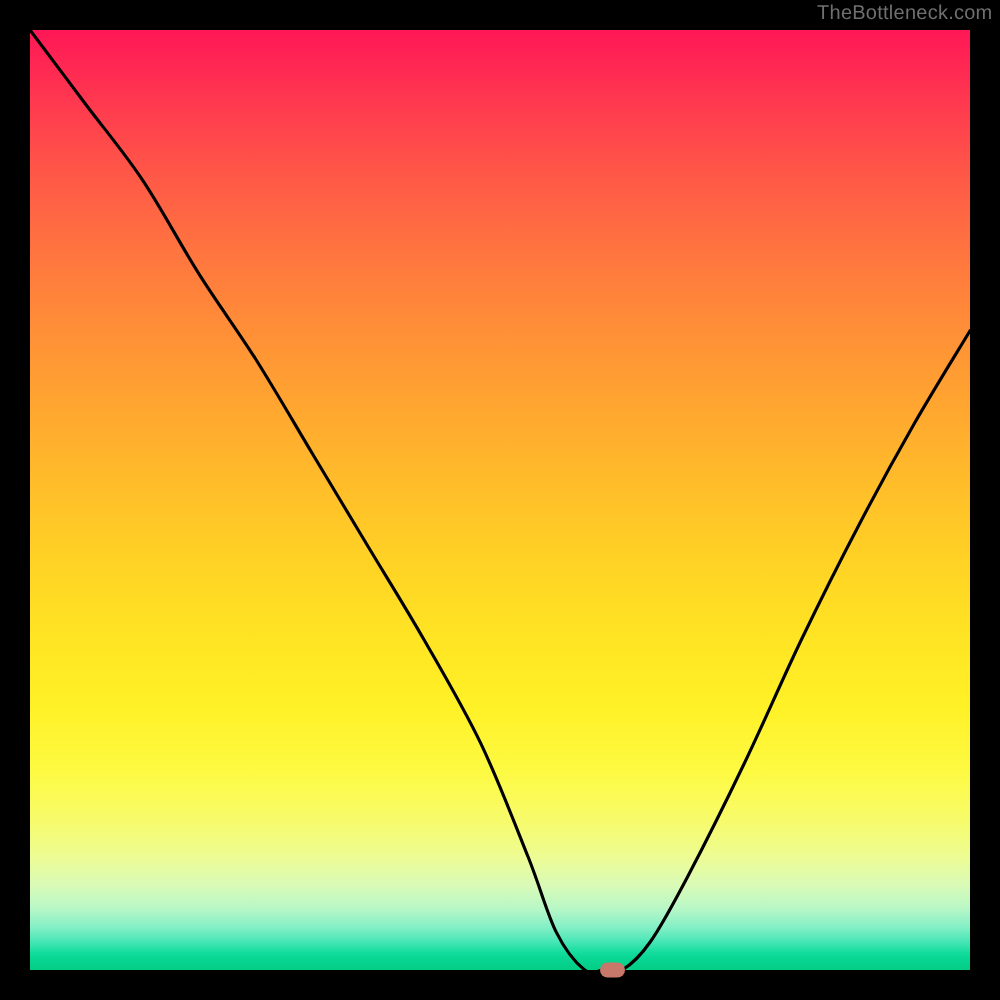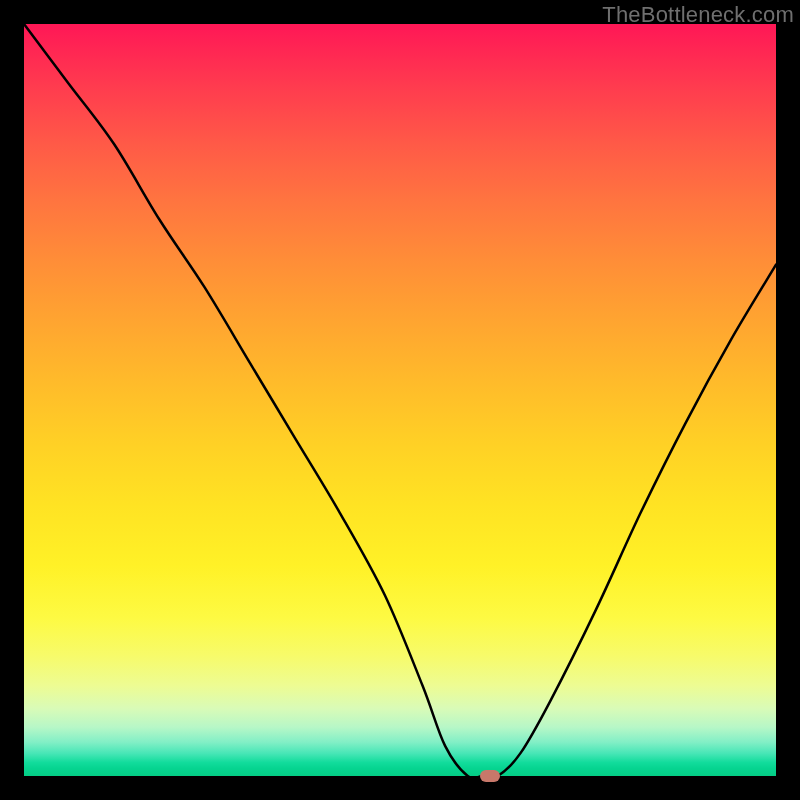--- a/index.html
+++ b/index.html
@@ -43,21 +43,21 @@
       #12dc9c 98.2%,
       #06d490 99%,
       #04cd85 100%
     );
   }
   .watermark {
     position: absolute;
     top: 2px;
     right: 6px;
     color: #6f6f6f;
-    font-size: 22px;
+    font-size: 16px;
     letter-spacing: 0.2px;
     user-select: none;
   }
   svg.curve {
     position: absolute;
     left: 0;
     top: 0;
     width: 100%;
     height: 100%;
     overflow: visible;

